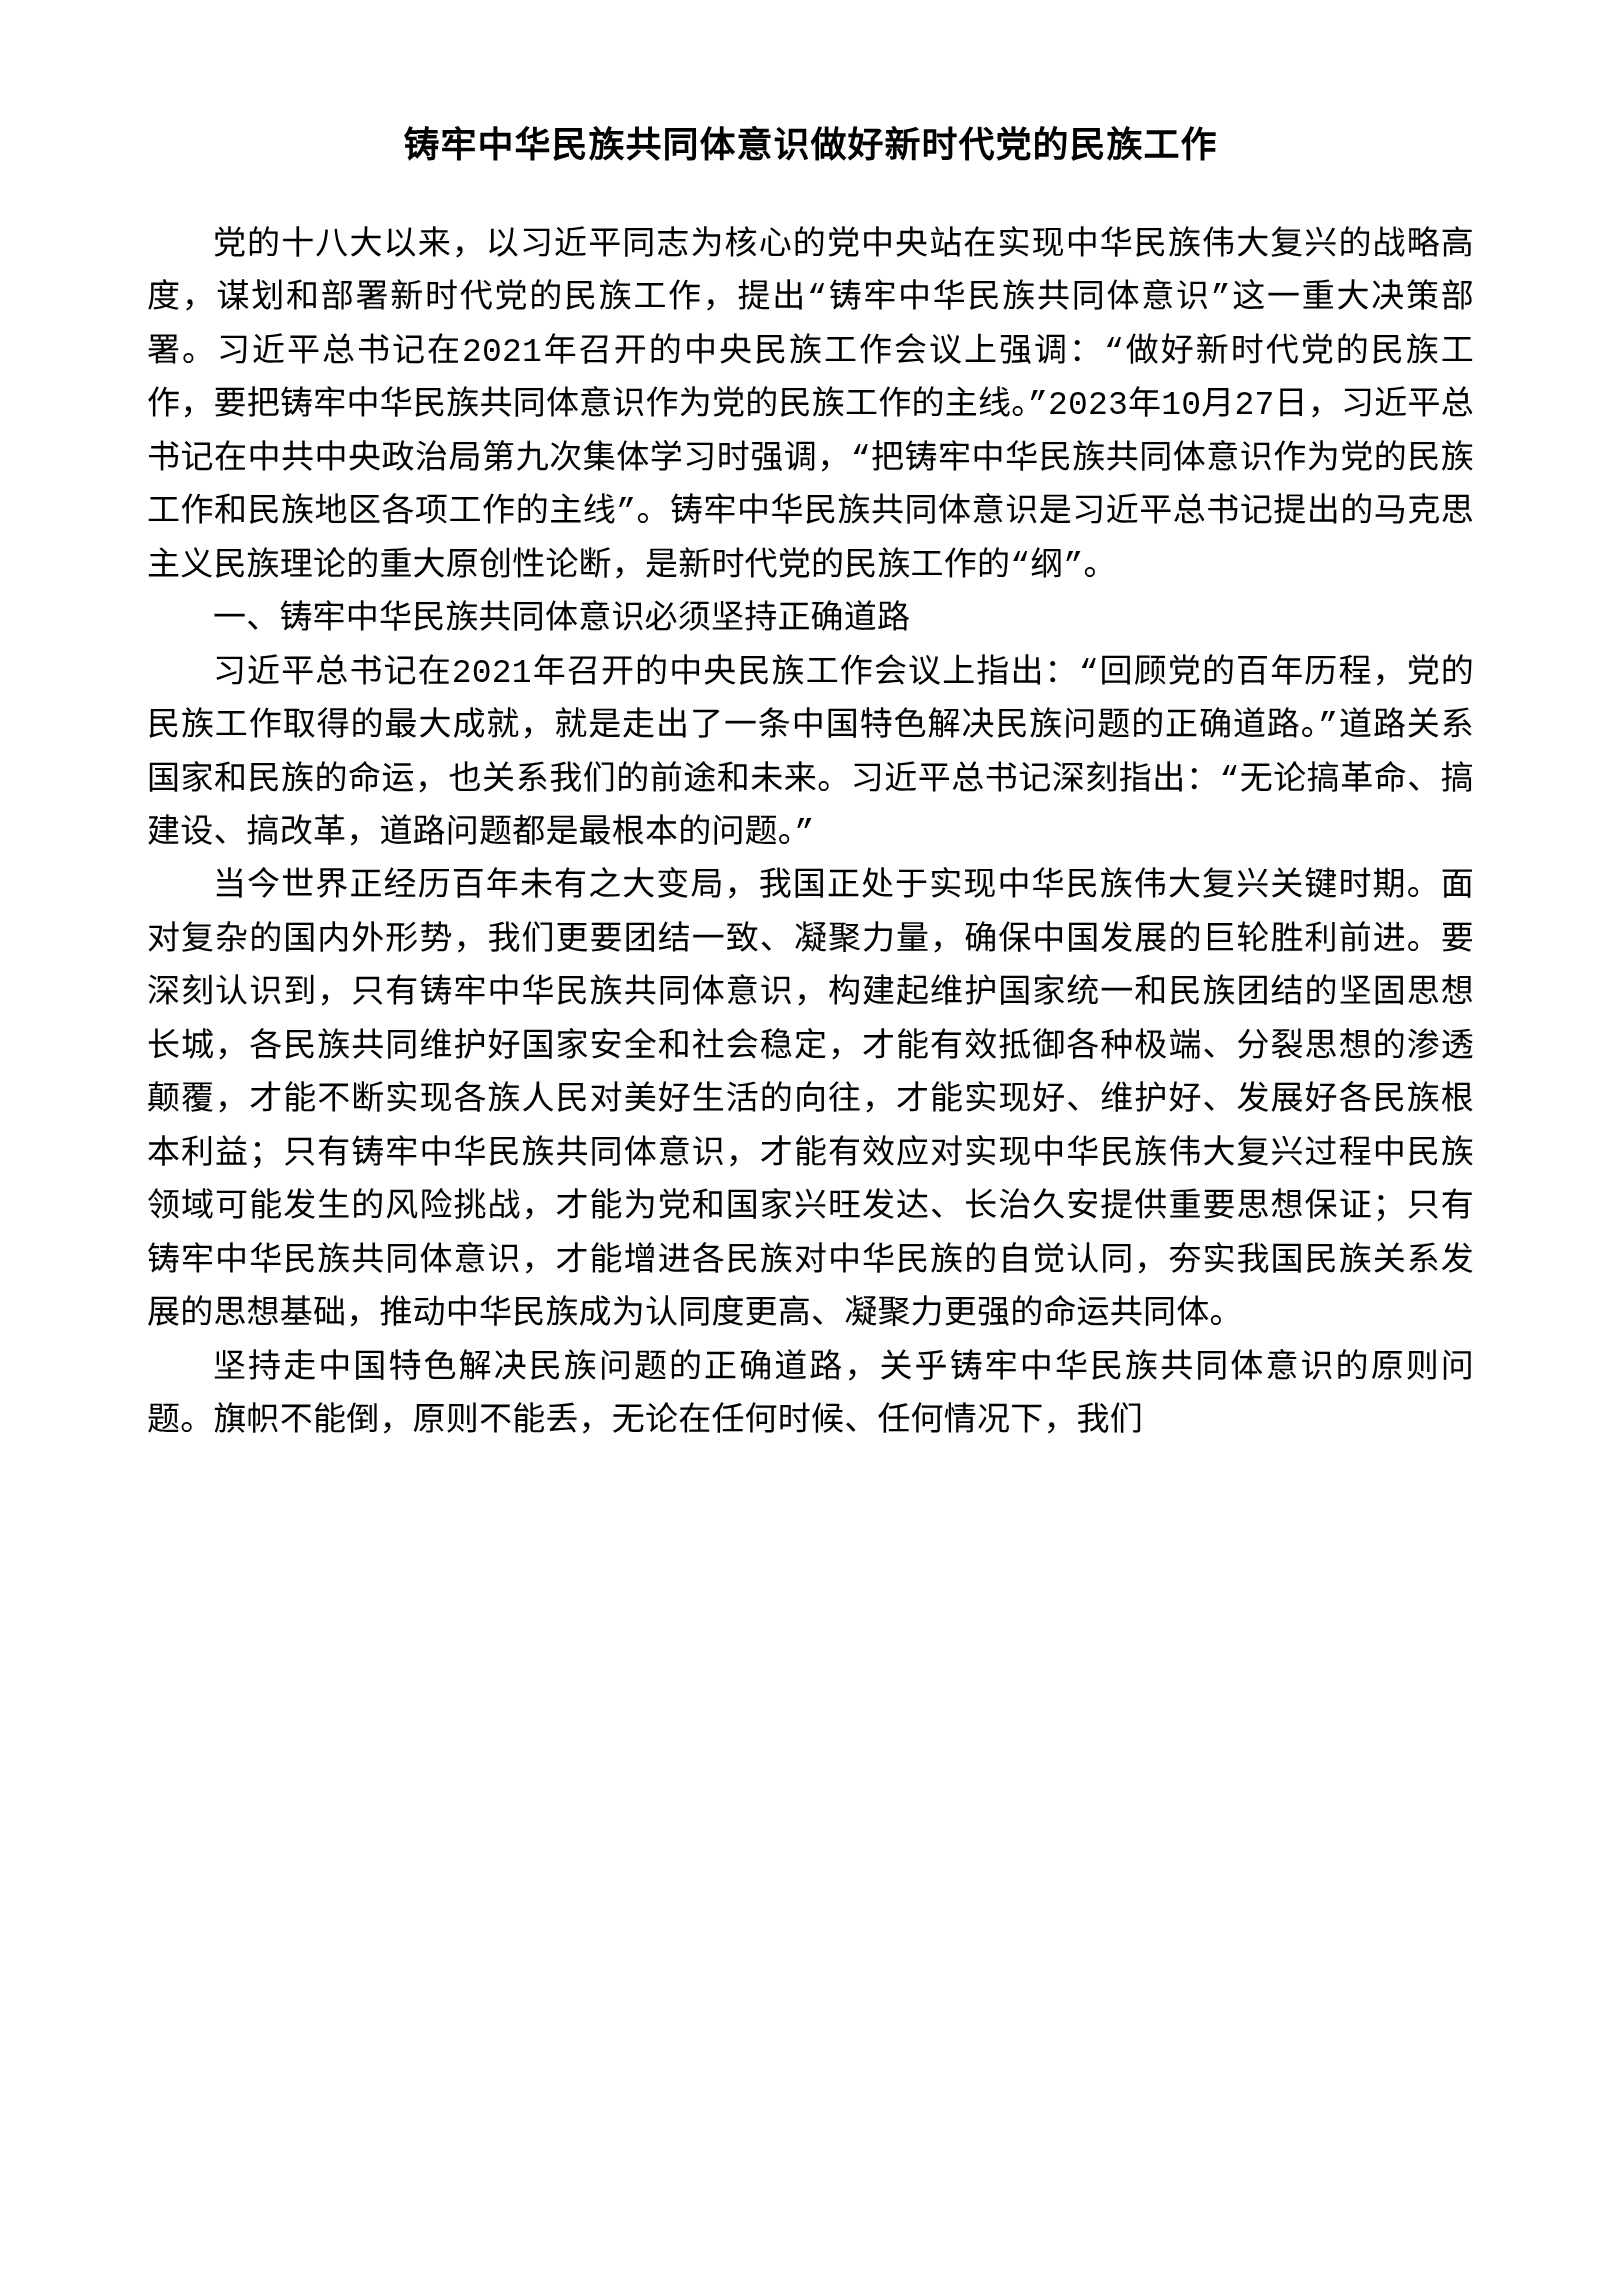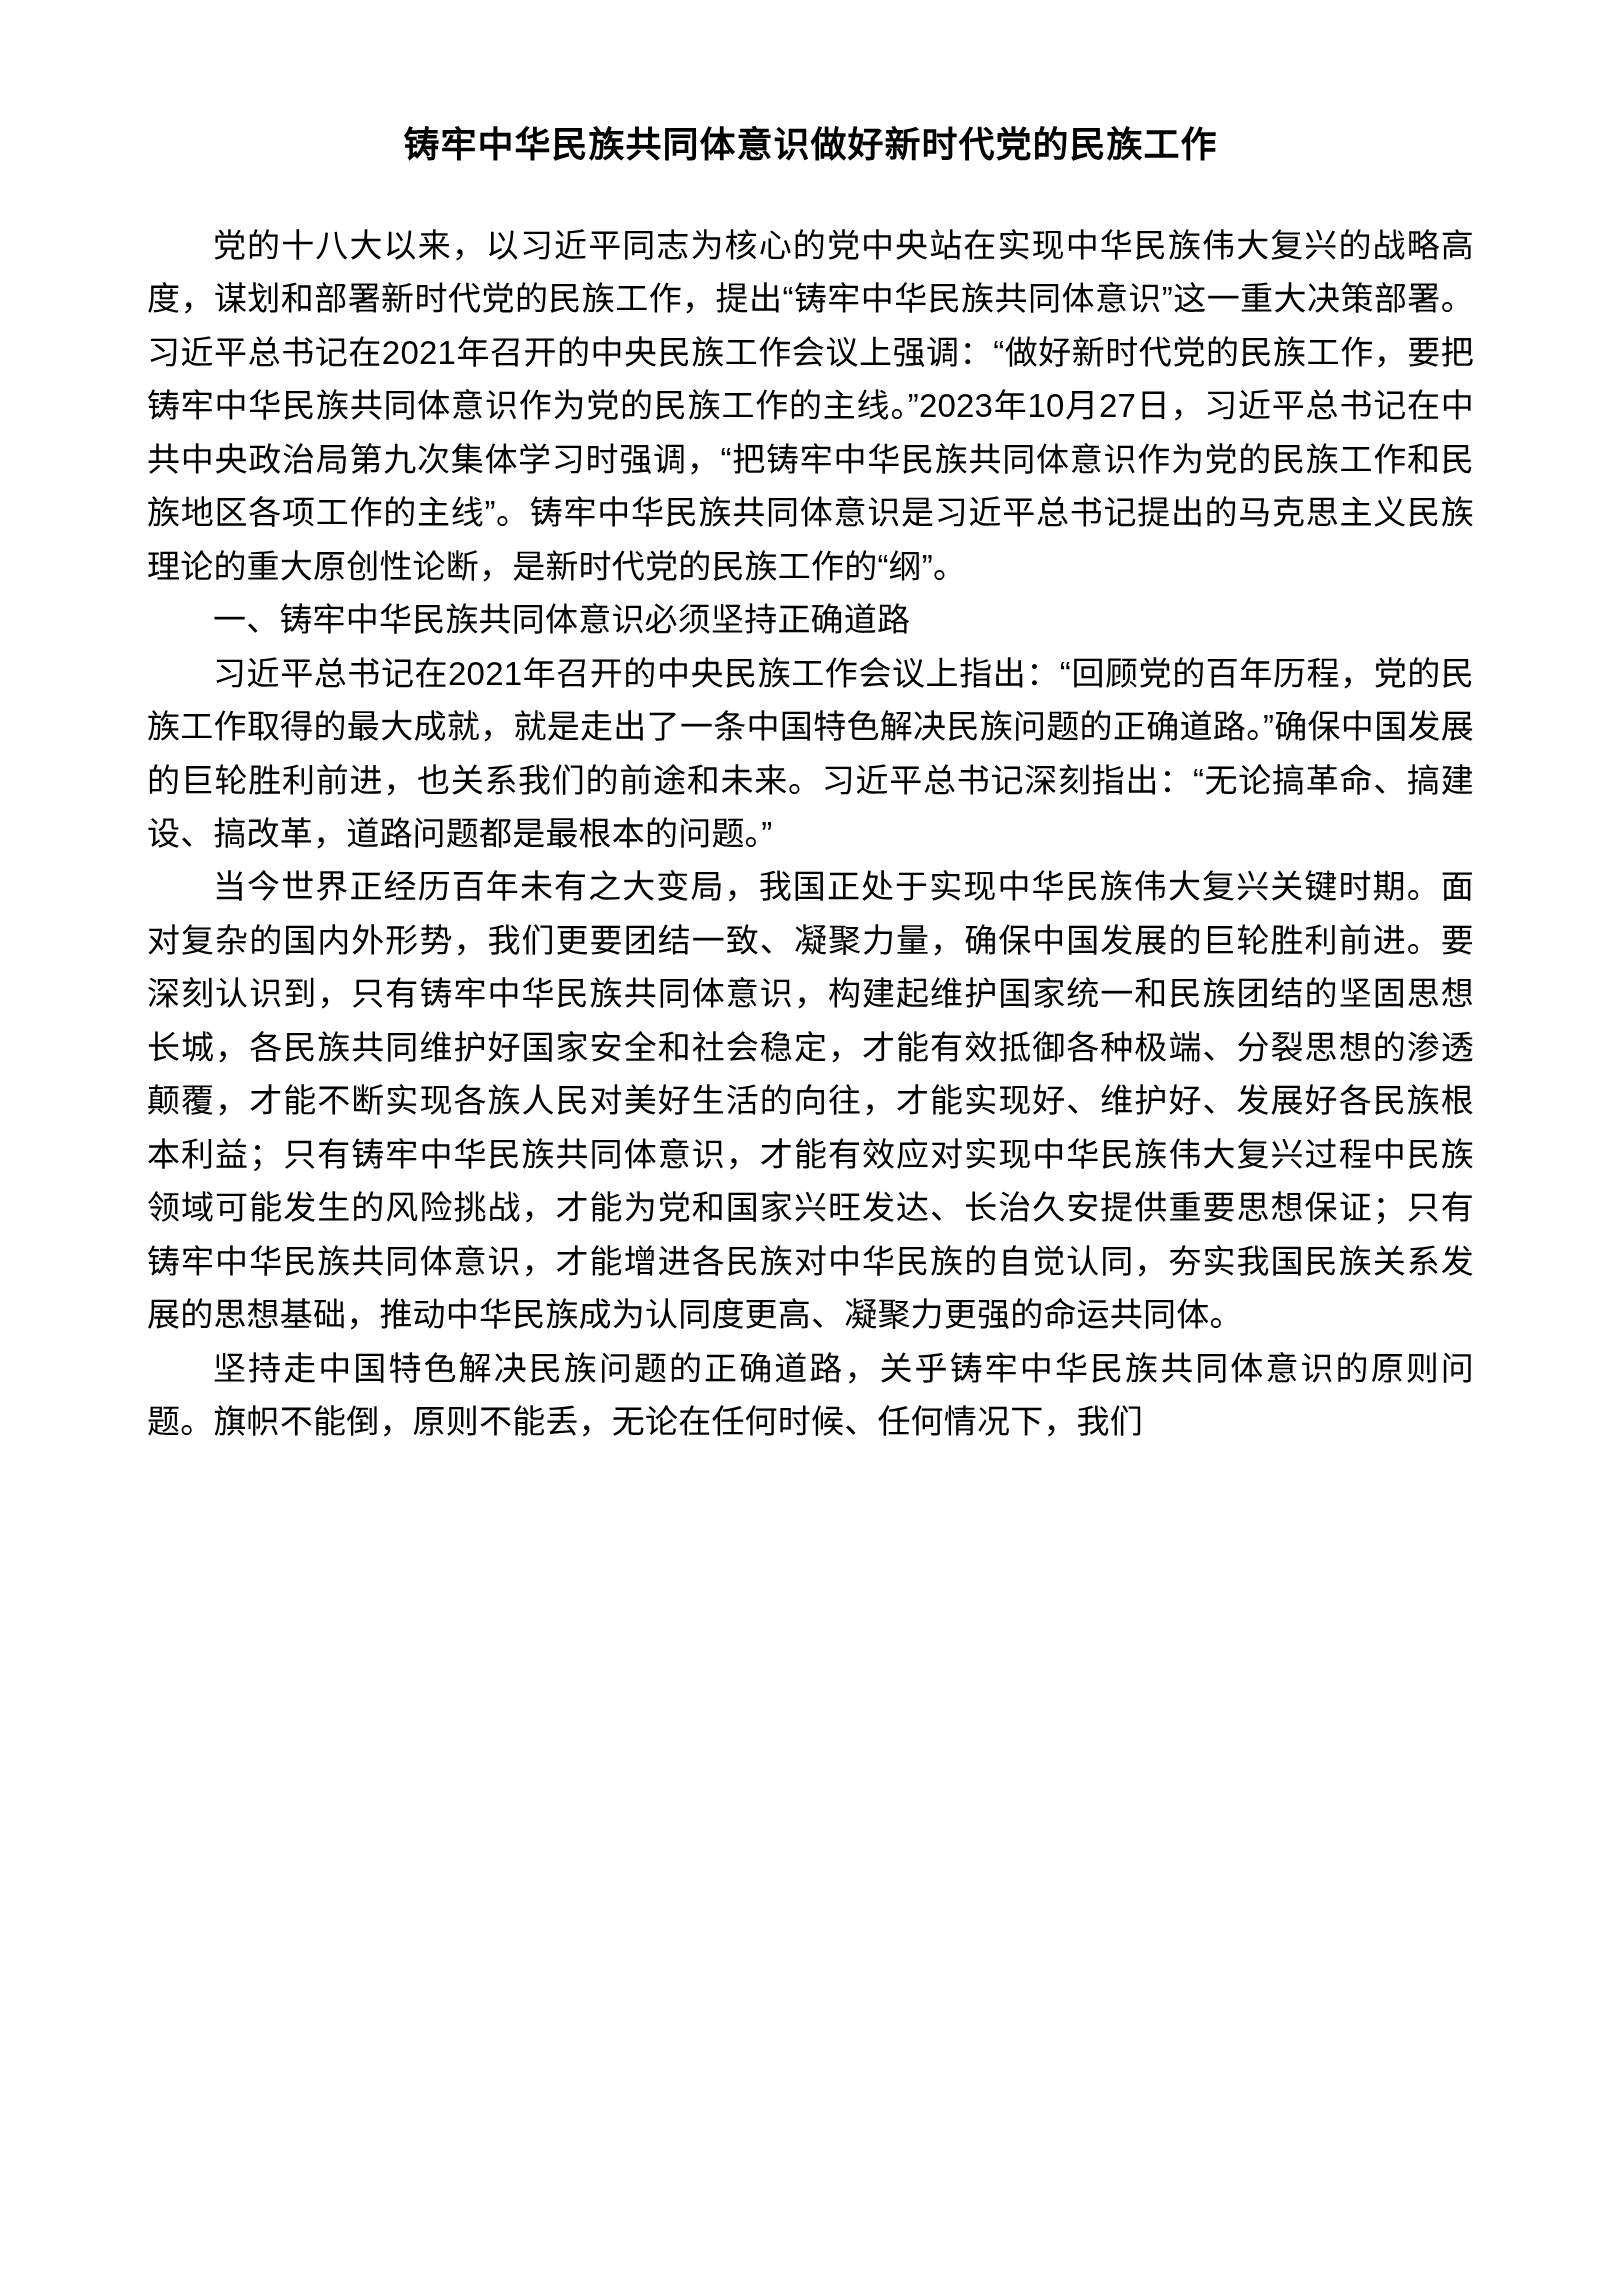--- a/index.html
+++ b/index.html
@@ -31,36 +31,36 @@
     margin: 0 0 47px 0;
     font-family: Liberation Sans, sans-serif;
   }
   .body-text p {
     margin: 0;
     font-size: 33px;
     line-height: 1.62;
     text-align: justify;
     text-justify: inter-ideograph;
     text-indent: 2em;
-    font-family: Liberation Sans, sans-serif;
+    font-family: Liberation Mono, monospace;
     letter-spacing: 0.2px;
   }
   .body-text p.heading-num {
     text-indent: 2em;
   }
 </style>
 </head>
 <body>
 
 <div class="page">
 
   <h1 class="doc-title">铸牢中华民族共同体意识做好新时代党的民族工作</h1>
 
   <div class="body-text">
     <p>党的十八大以来，以习近平同志为核心的党中央站在实现中华民族伟大复兴的战略高度，谋划和部署新时代党的民族工作，提出“铸牢中华民族共同体意识”这一重大决策部署。习近平总书记在2021年召开的中央民族工作会议上强调：“做好新时代党的民族工作，要把铸牢中华民族共同体意识作为党的民族工作的主线。”2023年10月27日，习近平总书记在中共中央政治局第九次集体学习时强调，“把铸牢中华民族共同体意识作为党的民族工作和民族地区各项工作的主线”。铸牢中华民族共同体意识是习近平总书记提出的马克思主义民族理论的重大原创性论断，是新时代党的民族工作的“纲”。</p>
     <p class="heading-num">一、铸牢中华民族共同体意识必须坚持正确道路</p>
-    <p>习近平总书记在2021年召开的中央民族工作会议上指出：“回顾党的百年历程，党的民族工作取得的最大成就，就是走出了一条中国特色解决民族问题的正确道路。”确保中国发展的巨轮胜利前进，也关系我们的前途和未来。习近平总书记深刻指出：“无论搞革命、搞建设、搞改革，道路问题都是最根本的问题。”</p>
+    <p>习近平总书记在2021年召开的中央民族工作会议上指出：“回顾党的百年历程，党的民族工作取得的最大成就，就是走出了一条中国特色解决民族问题的正确道路。”道路关系国家和民族的命运，也关系我们的前途和未来。习近平总书记深刻指出：“无论搞革命、搞建设、搞改革，道路问题都是最根本的问题。”</p>
     <p>当今世界正经历百年未有之大变局，我国正处于实现中华民族伟大复兴关键时期。面对复杂的国内外形势，我们更要团结一致、凝聚力量，确保中国发展的巨轮胜利前进。要深刻认识到，只有铸牢中华民族共同体意识，构建起维护国家统一和民族团结的坚固思想长城，各民族共同维护好国家安全和社会稳定，才能有效抵御各种极端、分裂思想的渗透颠覆，才能不断实现各族人民对美好生活的向往，才能实现好、维护好、发展好各民族根本利益；只有铸牢中华民族共同体意识，才能有效应对实现中华民族伟大复兴过程中民族领域可能发生的风险挑战，才能为党和国家兴旺发达、长治久安提供重要思想保证；只有铸牢中华民族共同体意识，才能增进各民族对中华民族的自觉认同，夯实我国民族关系发展的思想基础，推动中华民族成为认同度更高、凝聚力更强的命运共同体。</p>
     <p>坚持走中国特色解决民族问题的正确道路，关乎铸牢中华民族共同体意识的原则问题。旗帜不能倒，原则不能丢，无论在任何时候、任何情况下，我们</p>
   </div>
 
 </div>
 
 
 </body></html>

